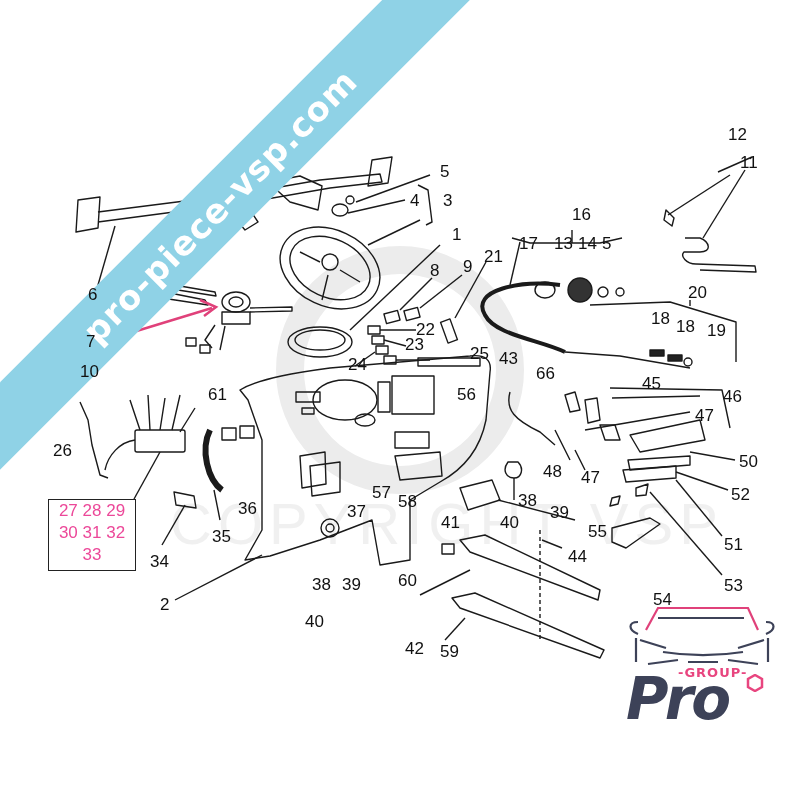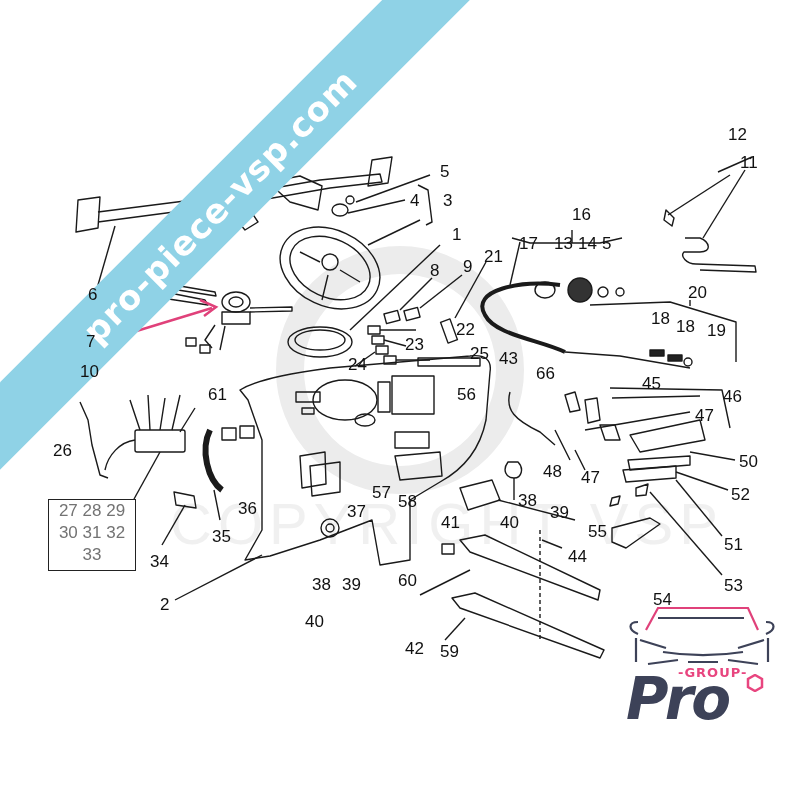--- a/index.html
+++ b/index.html
@@ -3,21 +3,21 @@
 <meta charset="utf-8">
 <style>
   html, body { margin:0; padding:0; background:#ffffff; }
   body { width:800px; height:800px; position:relative; overflow:hidden; font-family:"Liberation Sans", sans-serif; }
   #stage { position:absolute; left:0; top:0; width:800px; height:800px; }
   .callout { position:absolute; font-family:"Liberation Sans", sans-serif; font-size:17px; color:#111; line-height:1; white-space:nowrap; }
   .wm-banner { position:absolute; left:-140px; top:175px; width:720px; height:62px; background:#8fd2e6; transform:rotate(-45deg); transform-origin:center; }
   .wm-banner-text { position:absolute; left:0; top:0; width:100%; height:100%; display:flex; align-items:center; justify-content:center; color:#ffffff; font-family:"DejaVu Sans", sans-serif; font-weight:bold; font-size:34px; letter-spacing:1px; }
   .copyright { position:absolute; left:170px; top:490px; font-family:"Liberation Sans", sans-serif; font-size:58px; color:rgba(170,170,170,0.18); letter-spacing:6px; white-space:nowrap;text-align:right; }
   .part-box { position:absolute; left:48px; top:499px; width:86px; height:70px; border:1px solid #222; }
-  .part-box .row { font-size:17px; color:#737373; text-align:center; line-height:22px; }
+  .part-box .row { font-size:17px; color:#ec4899; text-align:center; line-height:22px; }
   .logo { position:absolute; left:618px; top:590px; width:170px; height:190px; }
   .logo-pro { position:absolute; left:8px; top:80px; font-family:"DejaVu Sans", sans-serif; font-style:italic; font-weight:bold; font-size:58px; color:#3d4258; letter-spacing:-2px; line-height:1; }
   .logo-vsp { position:absolute; left:6px; top:128px; font-family:"DejaVu Sans", sans-serif; font-style:italic; font-weight:bold; font-size:56px; color:#5ec3e6; letter-spacing:-1px; line-height:1; }
   .logo-group { position:absolute; left:60px; top:75px; font-family:"DejaVu Sans", sans-serif; font-weight:bold; font-size:13px; color:#e8457f; letter-spacing:1px; }
 </style>
 </head>
 <body>
 
 <div id="stage">
 
@@ -205,21 +205,21 @@
       <div class="callout" style="left: 554px; top: 235px;">13</div>
       <div class="callout" style="left: 578px; top: 235px;">14</div>
       <div class="callout" style="left: 602px; top: 235px;">5</div>
       <div class="callout" style="left: 572px; top: 206px;">16</div>
       <div class="callout" style="left: 519px; top: 235px;">17</div>
       <div class="callout" style="left: 651px; top: 310px;">18</div>
       <div class="callout" style="left: 676px; top: 318px;">18</div>
       <div class="callout" style="left: 707px; top: 322px;">19</div>
       <div class="callout" style="left: 688px; top: 284px;">20</div>
       <div class="callout" style="left: 484px; top: 248px;">21</div>
-      <div class="callout" style="left: 416px; top: 321px; margin-left: 40px;">22</div>
+      <div class="callout" style="left: 416px; top: 321px;">22</div>
       <div class="callout" style="left: 405px; top: 336px;">23</div>
       <div class="callout" style="left: 348px; top: 356px;">24</div>
       <div class="callout" style="left: 430px; top: 345px; margin-left: 40px;">25</div>
       <div class="callout" style="left: 53px; top: 442px;">26</div>
       <div class="callout" style="left: 150px; top: 553px;">34</div>
       <div class="callout" style="left: 212px; top: 528px;">35</div>
       <div class="callout" style="left: 238px; top: 500px;">36</div>
       <div class="callout" style="left: 347px; top: 503px;">37</div>
       <div class="callout" style="left: 312px; top: 576px;">38</div>
       <div class="callout" style="left: 342px; top: 576px;">39</div>

